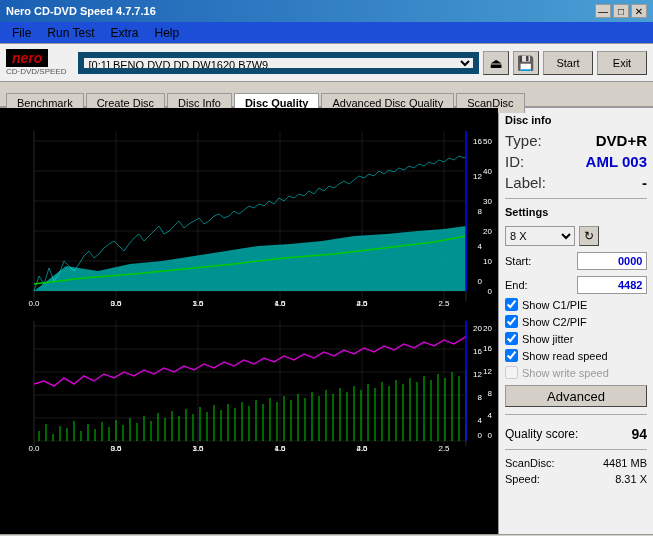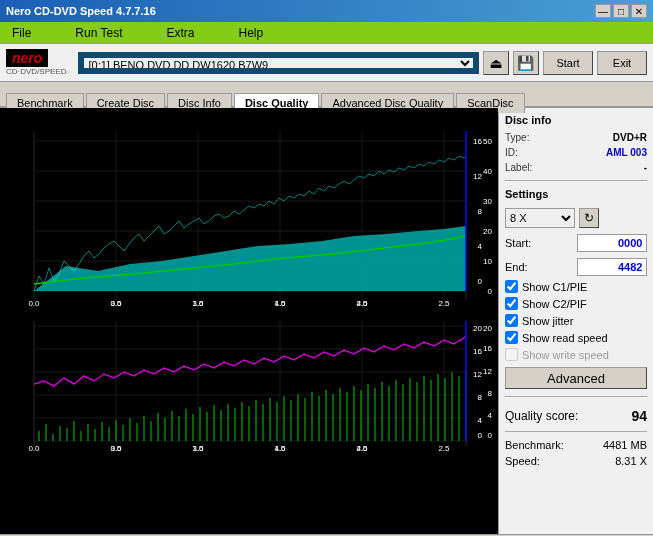--- a/index.html
+++ b/index.html
@@ -18,27 +18,26 @@
     .title-bar-text { font-size: 11px; font-weight: bold; }
     .title-bar-controls { display: flex; gap: 2px; }
     .title-bar-btn {
       width: 16px; height: 14px; background: #d4d0c8; border: 1px solid #999;
       font-size: 10px; display: flex; align-items: center; justify-content: center;
       cursor: pointer; color: black;
     }
 
     
     .menu-bar {
-      background: #84cc16;
+      background: #1d4ed8;
       display: flex;
       padding: 2px 4px;
       height: 22px;
       border-bottom: 1px solid #999;
       align-items: center;
-      gap: 28px;
     }
     .menu-item { padding: 2px 8px; font-size: 12px; cursor: pointer; }
 
     
     .toolbar {
       background: #f0f0f0;
       display: flex;
       align-items: center;
       padding: 3px 6px;
       gap: 4px;
@@ -128,21 +127,21 @@
       background: #f0f0f0;
       border-left: 1px solid #999;
       padding: 6px;
       display: flex;
       flex-direction: column;
       gap: 4px;
       font-size: 11px;
     }
 
     .info-section-title { font-weight: bold; font-size: 11px; margin-bottom: 2px; }
-    .info-row { display: flex; justify-content: space-between; font-size: 10px; }
+    .info-row { display: flex; justify-content: space-between; font-size: 15px; }
     .info-label { color: #333; }
     .info-value { font-weight: bold; color: #000; }
     .info-value.blue { color: #0000cc; }
     .settings-title { font-weight: bold; font-size: 11px; margin-bottom: 4px; }
     .speed-row { display: flex; gap: 4px; align-items: center; }
     .speed-select { width: 70px; height: 20px; font-size: 11px; border: 1px solid #999; }
     .refresh-btn { width: 20px; height: 20px; font-size: 12px; border: 1px outset #999; background: #d4d0c8; cursor: pointer; display: flex; align-items: center; justify-content: center; }
 
     .mb-input {
       width: 70px; height: 18px; font-size: 11px; border: 1px solid #999;
@@ -460,21 +459,21 @@
     <div class="divider"></div>
 
     <div class="quality-score-row">
       <span>Quality score:</span>
       <span class="quality-score-value">94</span>
     </div>
 
     <div class="divider"></div>
 
     <div class="progress-row">
-      <span>Benchmark:</span>
+      <span>ScanDisc:</span>
       <span>4481 MB</span>
     </div>
     <div class="progress-row">
       <span>Speed:</span>
       <span>8.31 X</span>
     </div>
 
   </div>
 </div>
 

